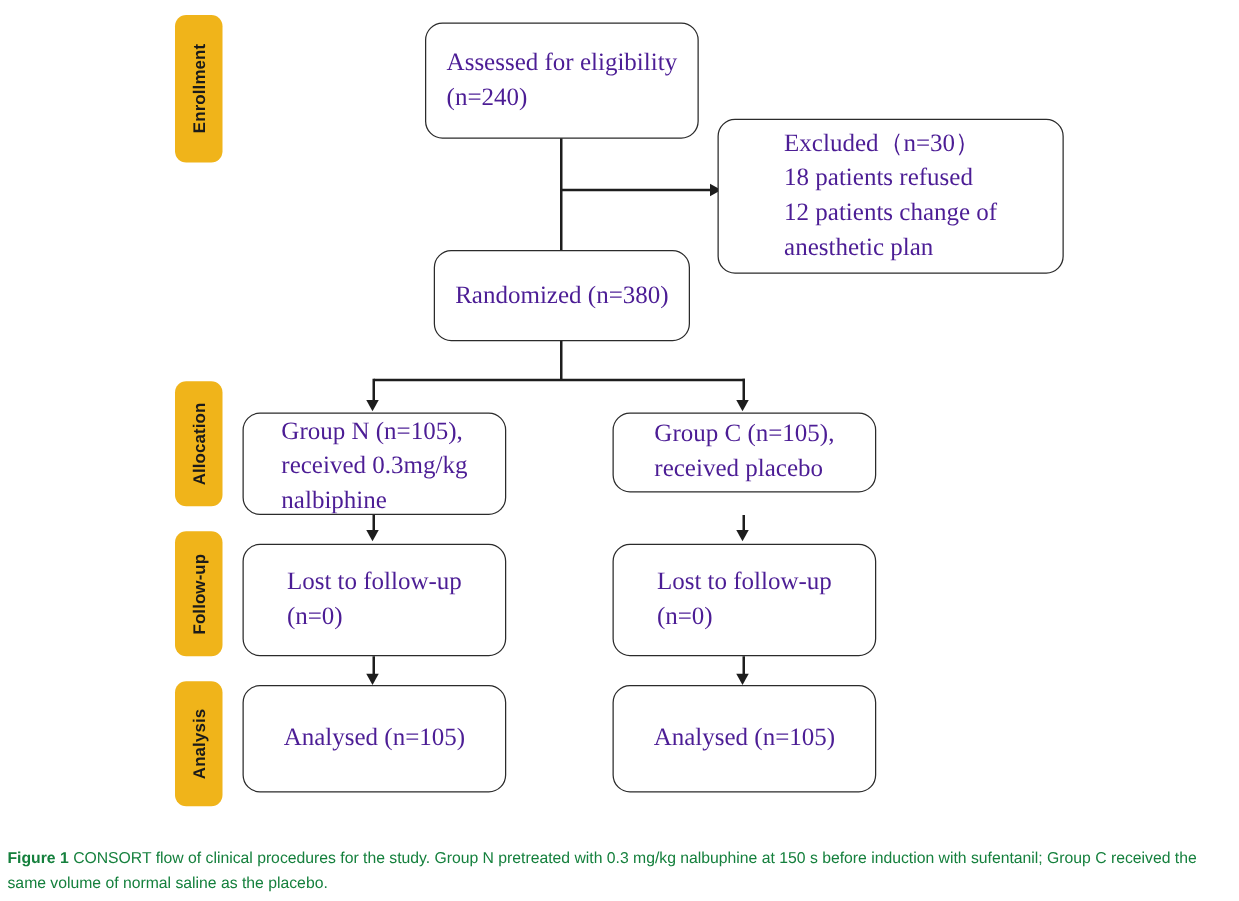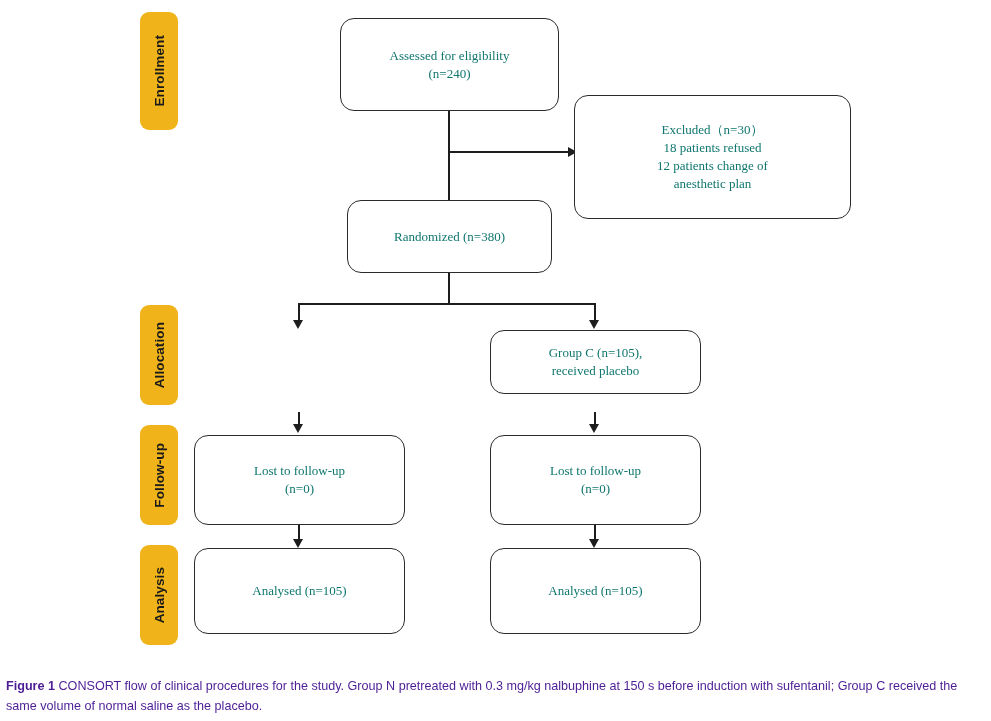--- a/index.html
+++ b/index.html
@@ -38,24 +38,23 @@
     position:absolute;
     background:#ffffff;
     border:1.6px solid #2b2b2b;
     border-radius:14px;
     display:flex;align-items:center;justify-content:center;
     box-sizing:border-box;
     overflow:hidden;
   }
   .node .txt{
     font-family:"Liberation Serif", serif;
-    font-size:13px;
+    font-size:20px;
     line-height:1.38;
-    color:#0f766e;
-    text-align:center;
+    color:#4c1d95;
     white-space:pre-line;
     padding:0 8px;
   }
   .node.clip .txt{position:relative;top:2px;}
 
   
   .vline{position:absolute;background:#1d1d1d;width:2px;}
   .hline{position:absolute;background:#1d1d1d;height:2px;}
   .arrow-down{
     position:absolute;width:0;height:0;
@@ -69,21 +68,21 @@
     border-bottom:5.5px solid transparent;
     border-left:9px solid #1d1d1d;
   }
 
   
   .caption{
     position:absolute;left:6px;top:676px;width:979px;
     font-family:"Liberation Sans", sans-serif;
     font-size:12.6px;
     line-height:1.62;
-    color:#4c1d95;
+    color:#15803d;
     text-align:left;
   }
   .caption b{font-weight:bold;}
 </style>
 </head>
 <body>
 
 <div id="figure-root">
 
   <div class="stage">
@@ -135,20 +134,25 @@
       <div class="txt">Excluded（n=30）
 18 patients refused
 12 patients change of
 anesthetic plan</div>
     </div>
 
     <div class="node" style="left:347px;top:200px;width:205px;height:73px;">
       <div class="txt">Randomized (n=380)</div>
     </div>
 
+    <div class="node clip" style="left:194px;top:330px;width:211px;height:82px;">
+      <div class="txt">Group N (n=105),
+received 0.3mg/kg
+nalbiphine</div>
+    </div>
 
     <div class="node" style="left:490px;top:330px;width:211px;height:64px;">
       <div class="txt">Group C (n=105),
 received placebo</div>
     </div>
 
     <div class="node" style="left:194px;top:435px;width:211px;height:90px;">
       <div class="txt">Lost to follow-up
 (n=0)</div>
     </div>

